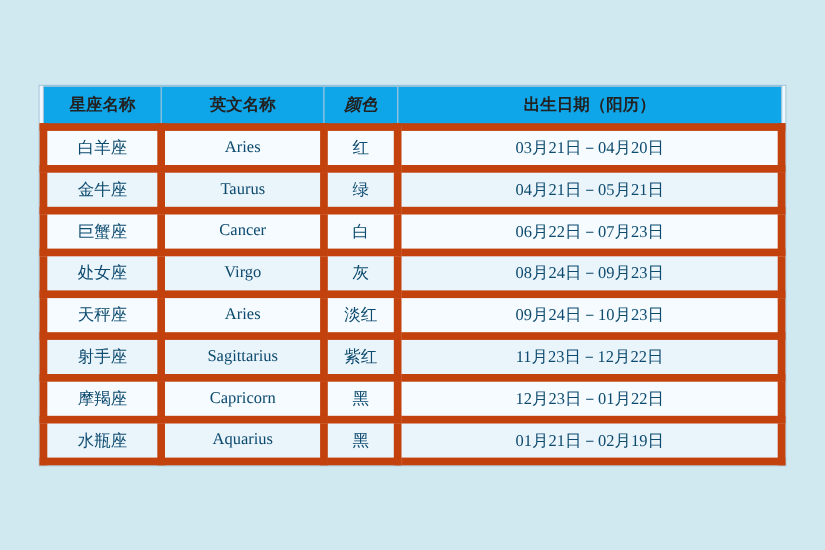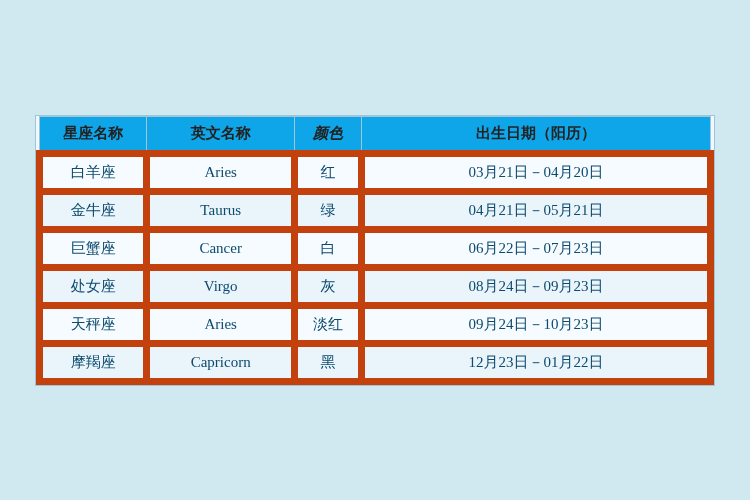--- a/index.html
+++ b/index.html
@@ -85,20 +85,32 @@
           <td>灰</td>
           <td>08月24日－09月23日</td>
         </tr>
         <tr>
           <td>天秤座</td>
           <td>Aries</td>
           <td>淡红</td>
           <td>09月24日－10月23日</td>
         </tr>
         <tr>
+          <td>射手座</td>
+          <td>Sagittarius</td>
+          <td>紫红</td>
+          <td>11月23日－12月22日</td>
+        </tr>
+        <tr>
           <td>摩羯座</td>
           <td>Capricorn</td>
           <td>黑</td>
           <td>12月23日－01月22日</td>
+        </tr>
+        <tr>
+          <td>水瓶座</td>
+          <td>Aquarius</td>
+          <td>黑</td>
+          <td>01月21日－02月19日</td>
         </tr>
       </tbody>
   </table>
 </div>
 
 </body></html>

